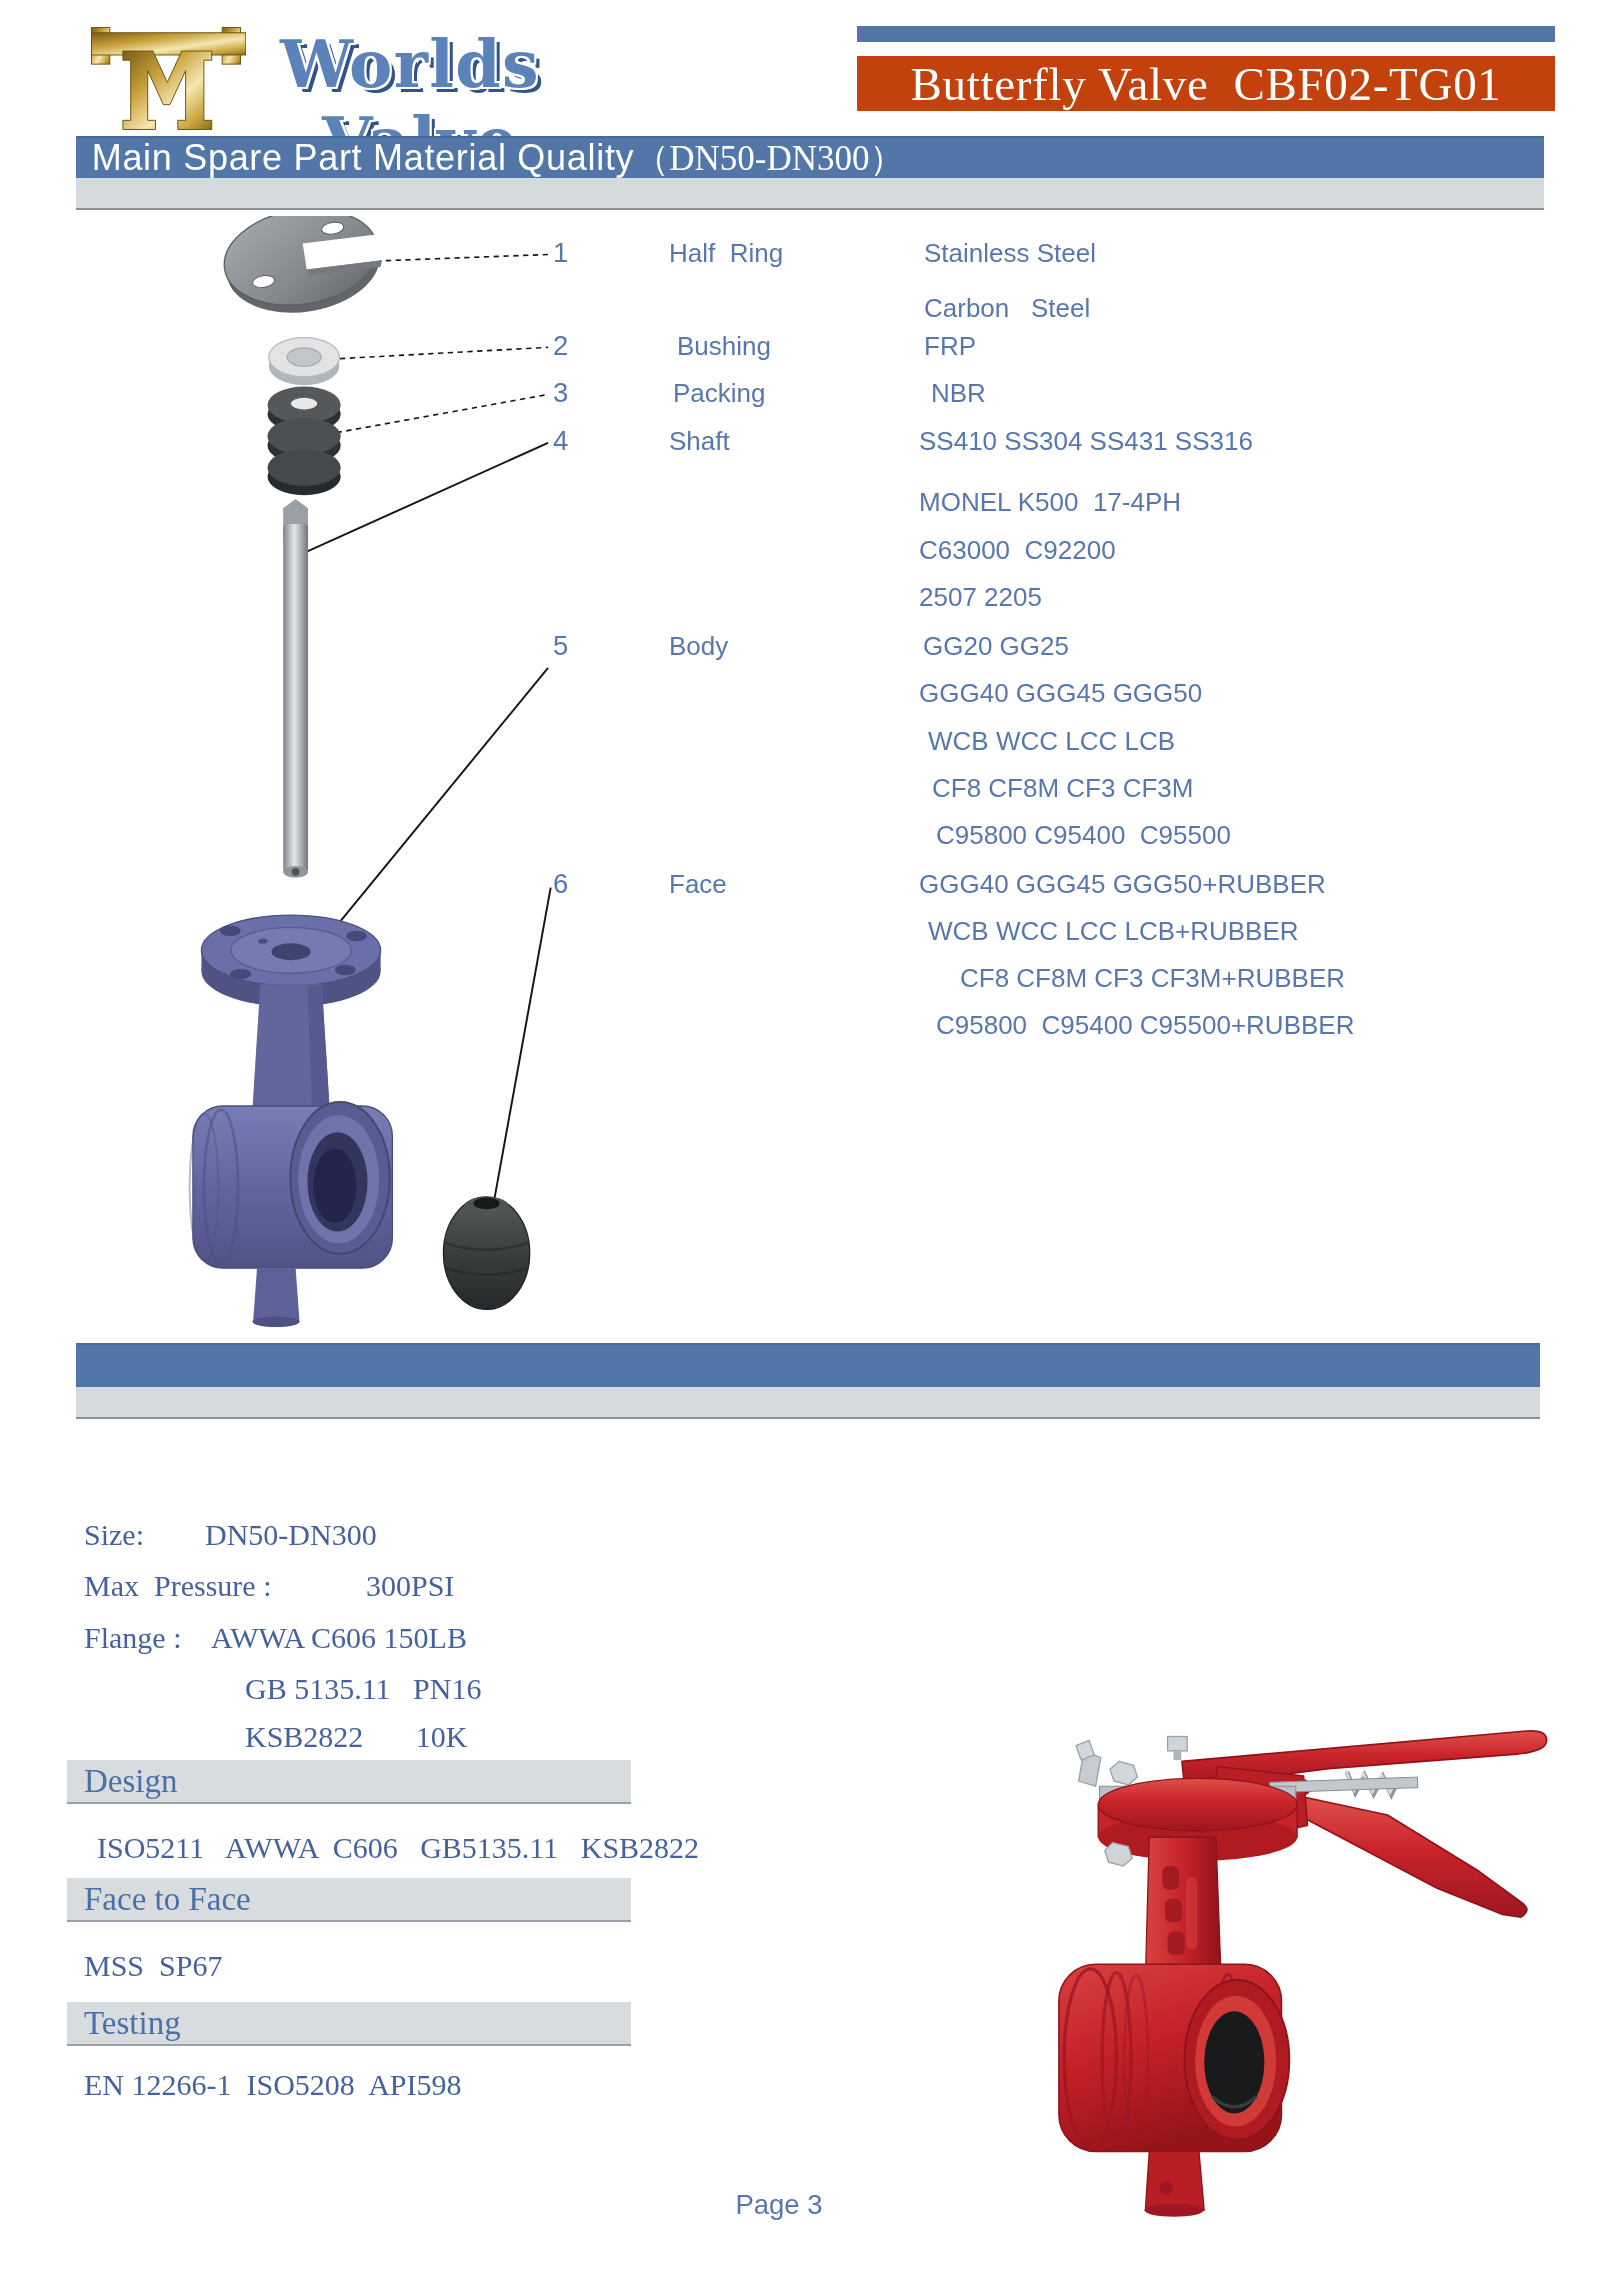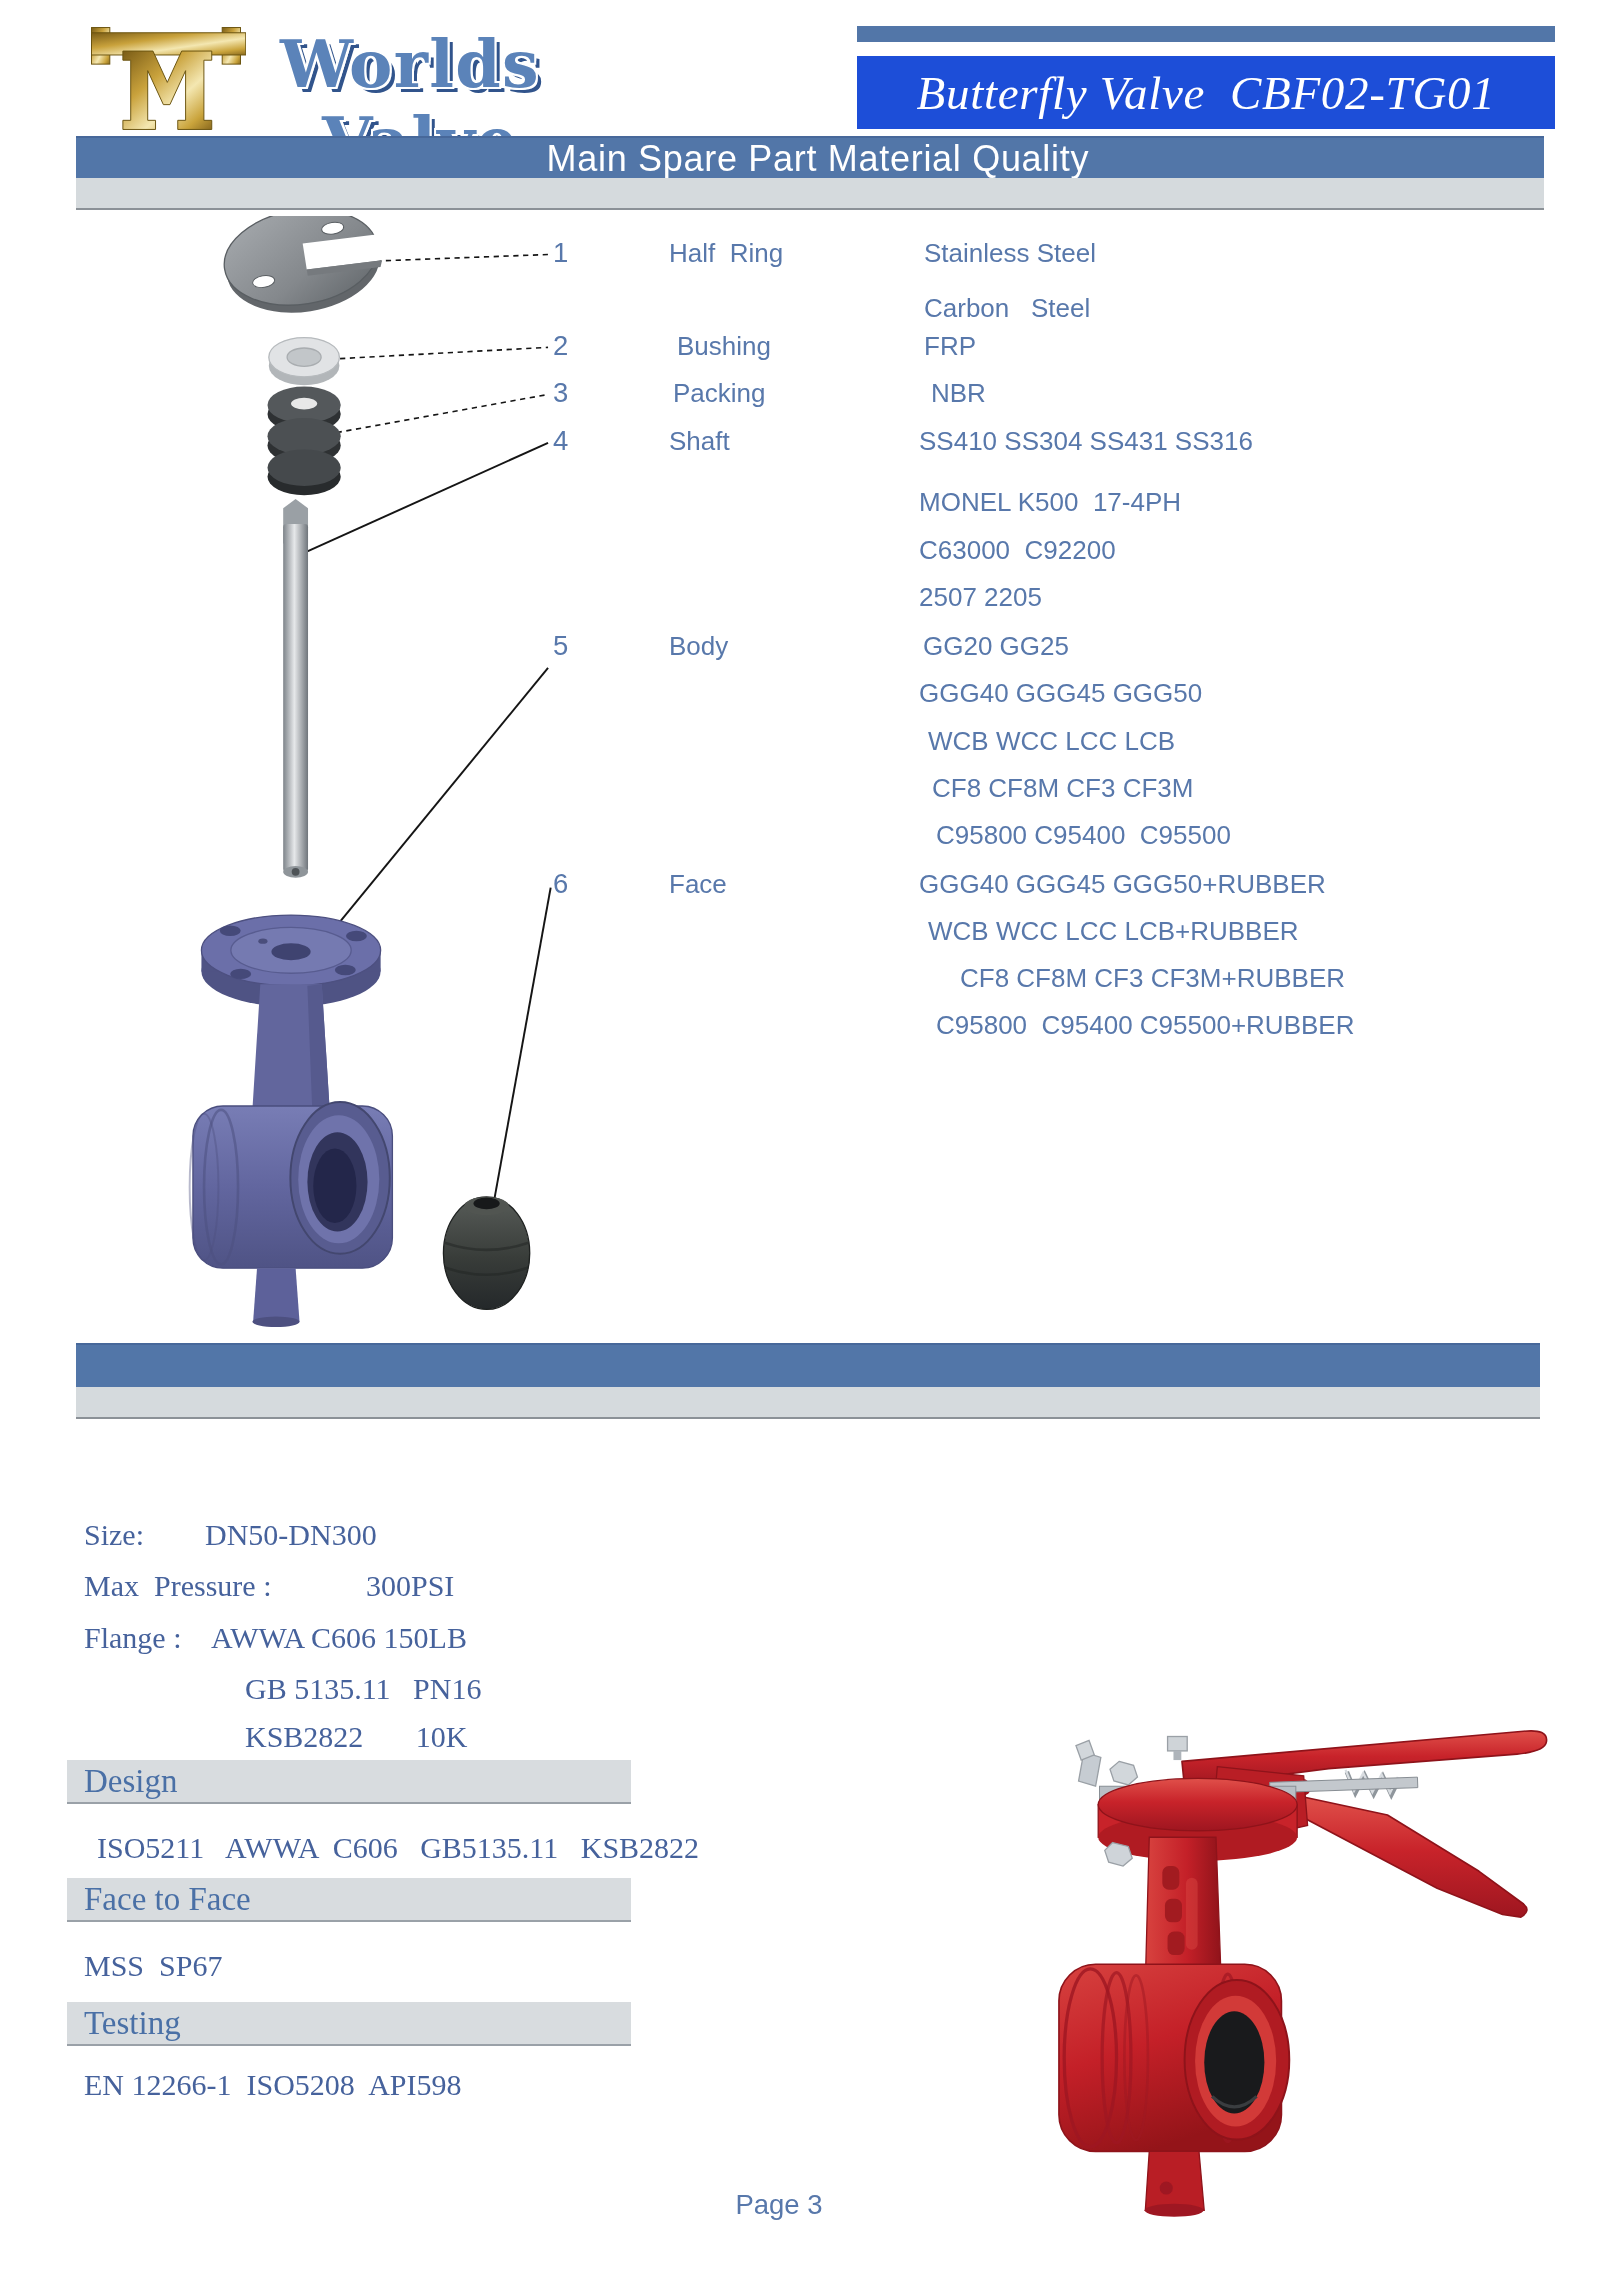--- a/index.html
+++ b/index.html
@@ -11,28 +11,28 @@
   
   .logo-mono{left:86px;top:21px;width:160px;height:115px;}
   .logo-word{font-family:"DejaVu Serif",serif;font-weight:bold;color:#5b83b9;
              text-shadow:-2px -2px 0 #fff,2px -2px 0 #fff,-2px 2px 0 #fff,2px 2px 0 #fff,
                          5.2px 5.2px 0 #31548c;letter-spacing:1.3px;}
   .logo-w1{left:280px;top:26px;font-size:65px;}
   .logo-w2{left:322px;top:103px;font-size:65px;}
 
   
   .title-thin{left:857px;top:26px;width:698px;height:15.7px;background:#5276a8;}
-  .title-box{left:857px;top:56px;width:698px;height:73px;background:#1d4ed8;
-             display:flex;align-items:center;justify-content:center;font-style:italic;}
+  .title-box{left:857px;top:56px;width:698px;height:55px;background:#c2410c;
+             display:flex;align-items:center;justify-content:center;}
   .title-box span{font-family:"Liberation Serif",serif;font-size:47px;color:#ffffff;
                   white-space:pre;letter-spacing:0.7px;}
 
   
   .hdr-bar{left:76px;top:136px;width:1468px;height:42px;background:#5276a8;
-           border-top:2px solid #47689a;display:flex;align-items:center;padding-left:15.7px;box-sizing:border-box;flex-direction:column;}
+           border-top:2px solid #47689a;display:flex;align-items:center;padding-left:15.7px;box-sizing:border-box;}
   .hdr-main{font-size:36px;color:#fff;letter-spacing:0.7px;}
   .hdr-range{font-family:"Liberation Serif",serif;font-size:35px;color:#fff;white-space:pre;}
   .hdr-gray{left:76px;top:178px;width:1468px;height:30px;background:#d5dadd;
             border-bottom:2.6px solid #8b9197;}
 
   
   .tbl-num{font-size:27.5px;color:#5878ab;}
   .tbl-label{font-size:26px;color:#5878ab;}
   .tbl-mat{font-size:26px;color:#5878ab;}
 

